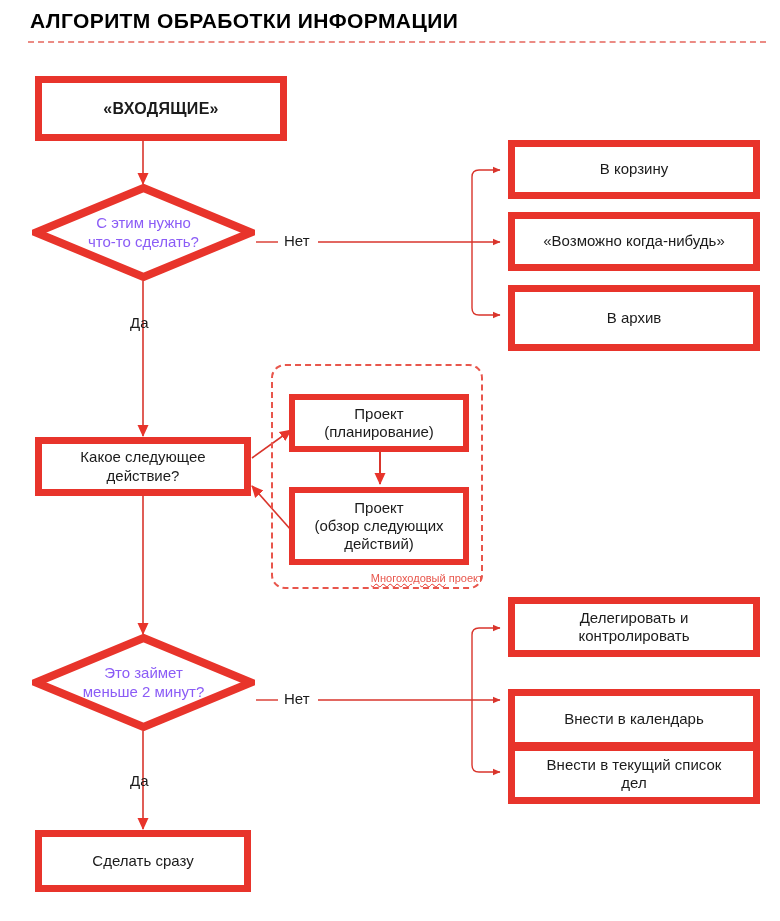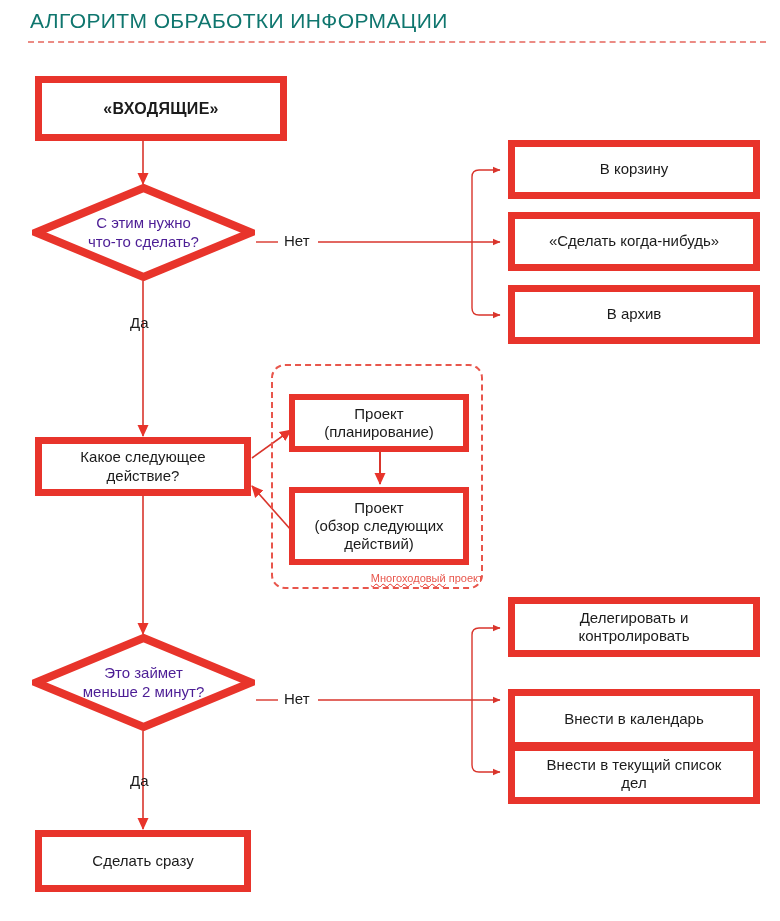--- a/index.html
+++ b/index.html
@@ -19,23 +19,23 @@
     background: #ffffff;
     overflow: hidden;
   }
 
   
   #title {
     position: absolute;
     left: 30px;
     top: 9px;
     font-size: 21px;
-    font-weight: normal;
+    font-weight: bold;
     letter-spacing: 0.4px;
-    color: #0f766e;
+    color: #000000;
     white-space: nowrap;
   }
   #title-rule {
     position: absolute;
     left: 28px;
     top: 41px;
     width: 738px;
     height: 0;
     border-top: 2px dashed #eb8b84;
   }
@@ -89,21 +89,21 @@
     left: 0;
     top: 0;
     width: 100%;
     height: 100%;
   }
   .diamond .dlabel {
     position: relative;
     z-index: 2;
     font-size: 15px;
     line-height: 1.22;
-    color: #4c1d95;
+    color: #8b5cf6;
     width: 74%;
   }
 
   
   #multi-group {
     position: absolute;
     left: 271px;
     top: 364px;
     width: 212px;
     height: 225px;
@@ -193,24 +193,24 @@
   </div>
 
   <div class="edge-label" style="left:130px; top:314px;">Да</div>
   <div class="edge-label" style="left:284px; top:232px;">Нет</div>
 
   <div class="node box" style="left:508px; top:140px; width:252px; height:59px;">
     <span>В корзину</span>
   </div>
 
   <div class="node box" style="left:508px; top:212px; width:252px; height:59px;">
-    <span>«Сделать когда-нибудь»</span>
-  </div>
-
-  <div class="node box" style="left:508px; top:285px; width:252px; height:59px;">
+    <span>«Возможно когда-нибудь»</span>
+  </div>
+
+  <div class="node box" style="left:508px; top:285px; width:252px; height:66px;">
     <span>В архив</span>
   </div>
 
   <div class="node box" style="left:35px; top:437px; width:216px; height:59px;">
     <span>
       <span>Какое следующее</span><br>
       <span>действие?</span>
     </span>
   </div>
 

